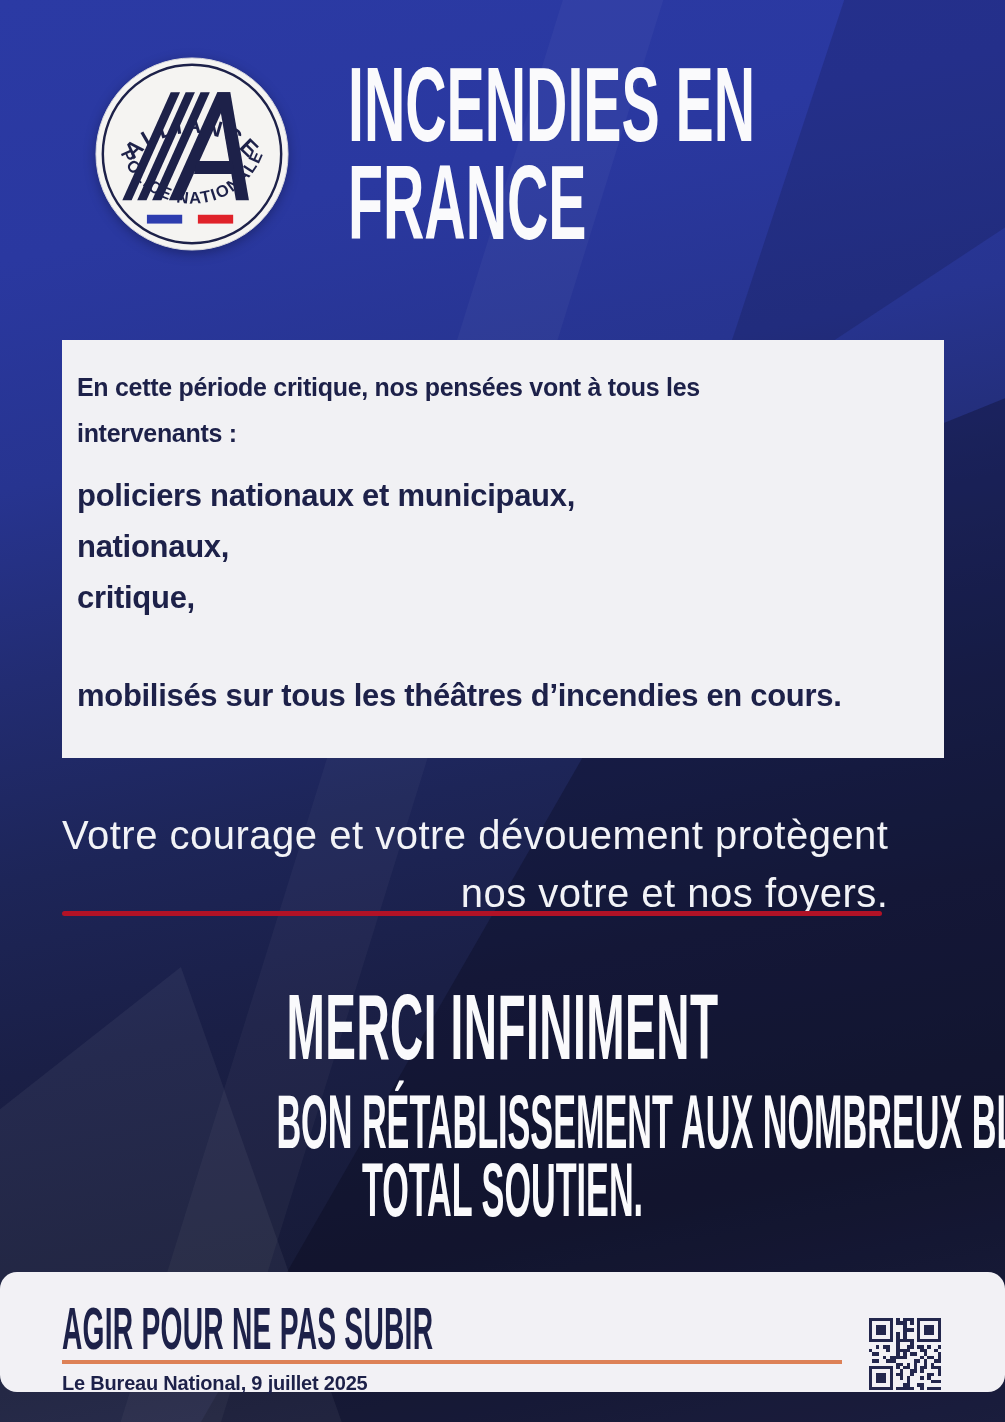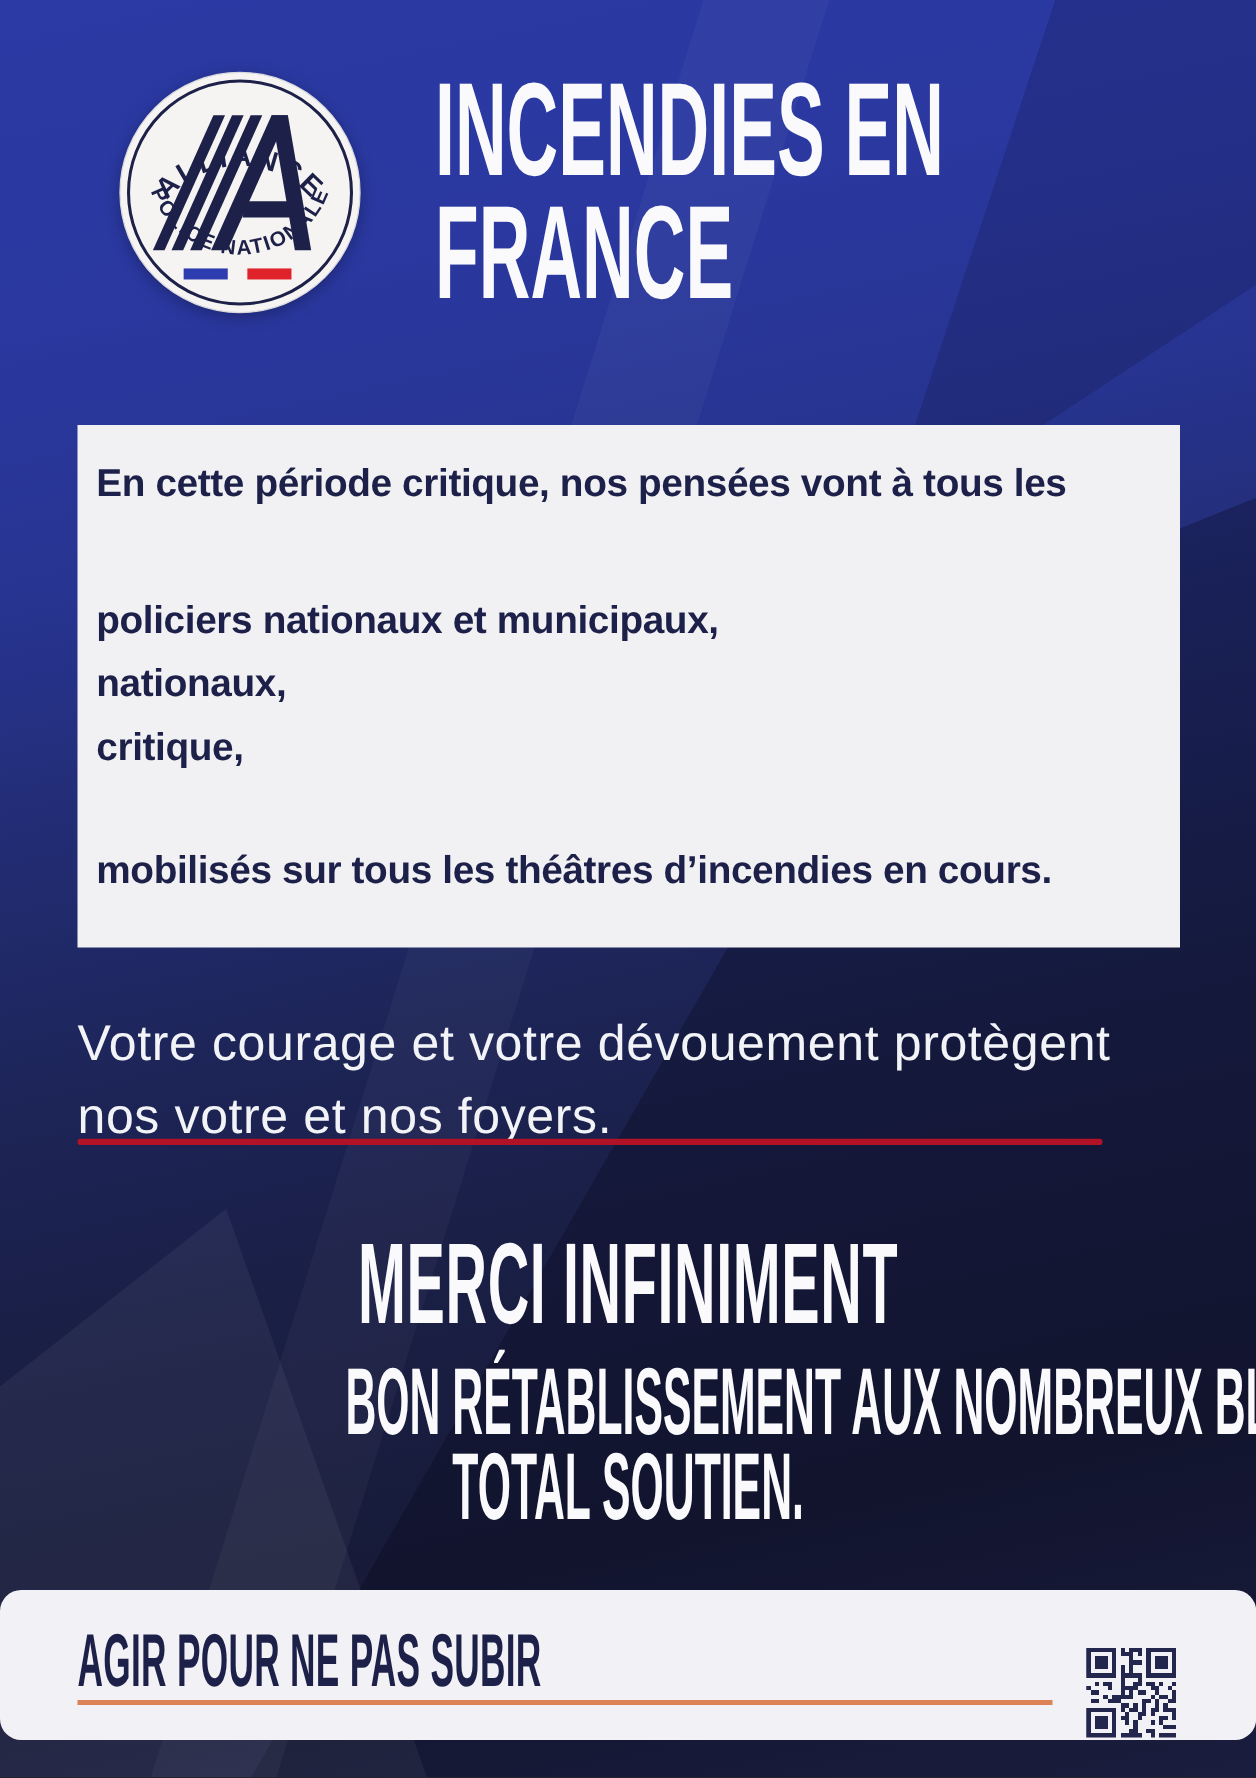--- a/index.html
+++ b/index.html
@@ -33,27 +33,27 @@
   .title{
     position:absolute;left:348px;top:56px;color:var(--headline-white);
     font-weight:bold;font-size:106px;line-height:0.92;letter-spacing:0;
     transform:scaleX(0.54);transform-origin:0 0;white-space:nowrap;
   }
 
   .message-box{
     position:absolute;left:62px;top:340px;width:882px;height:418px;
     background:var(--box-bg);color:var(--navy-text);font-weight:bold;
   }
-  .box-intro{position:absolute;left:15px;top:24px;font-size:31px;line-height:46px;letter-spacing:-0.3px;}
+  .box-intro{position:absolute;left:15px;top:24px;font-size:25px;line-height:46px;letter-spacing:-0.3px;}
   .box-list{position:absolute;left:15px;top:130px;font-size:31px;line-height:51px;letter-spacing:-0.3px;}
   .box-outro{position:absolute;left:15px;top:338px;font-size:31px;letter-spacing:-0.3px;}
 
   .tribute{
     position:absolute;left:62px;top:806px;color:#f2f3f7;
-    font-size:40px;line-height:58px;font-weight:normal;letter-spacing:0.5px;
+    font-size:40px;line-height:58px;font-weight:normal;letter-spacing:0.5px;text-align:right;
   }
   .red-underline{position:absolute;left:62px;top:911px;width:820px;height:5px;
     background:var(--red-line);border-radius:3px;}
 
   .thanks{
     position:absolute;left:0;right:0;top:975px;text-align:center;
     color:var(--headline-white);font-size:92px;font-weight:bold;letter-spacing:1px;
     transform:scaleX(0.50);transform-origin:center top;white-space:nowrap;
   }
   .support{
@@ -110,20 +110,21 @@
   </svg>
 
   <h1 class="title">
     <div>INCENDIES EN</div>
     <div>FRANCE</div>
   </h1>
 
   <section class="message-box">
     <div class="box-intro">
       <div>En cette période critique, nos pensées vont à tous les</div>
+      <div>intervenants :</div>
     </div>
     <div class="box-list">
       <div>policiers nationaux et municipaux,</div>
       <div>nationaux,</div>
       <div>critique,</div>
     </div>
     <div class="box-outro">mobilisés sur tous les théâtres d’incendies en cours.</div>
   </section>
 
   <div class="tribute">
@@ -135,20 +136,21 @@
   <h2 class="thanks">MERCI INFINIMENT</h2>
 
   <h3 class="support">
     <div>BON RÉTABLISSEMENT AUX NOMBREUX BLESSÉS ET</div>
     <div>TOTAL SOUTIEN.</div>
   </h3>
 
   <footer class="footer">
     <div class="slogan">AGIR POUR NE PAS SUBIR</div>
     <div class="orange-line"></div>
+    <div class="byline">Le Bureau National, 9 juillet 2025</div>
     <svg id="qr" class="qr" width="72" height="72" viewBox="0 0 21 21" shape-rendering="crispEdges">
         <rect x="8" y="0" width="1" height="1" fill="#23274d"></rect>
         <rect x="10" y="0" width="1" height="1" fill="#23274d"></rect>
         <rect x="11" y="0" width="1" height="1" fill="#23274d"></rect>
         <rect x="12" y="0" width="1" height="1" fill="#23274d"></rect>
         <rect x="8" y="1" width="1" height="1" fill="#23274d"></rect>
         <rect x="9" y="1" width="1" height="1" fill="#23274d"></rect>
         <rect x="10" y="1" width="1" height="1" fill="#23274d"></rect>
         <rect x="12" y="1" width="1" height="1" fill="#23274d"></rect>
         <rect x="10" y="2" width="1" height="1" fill="#23274d"></rect>

